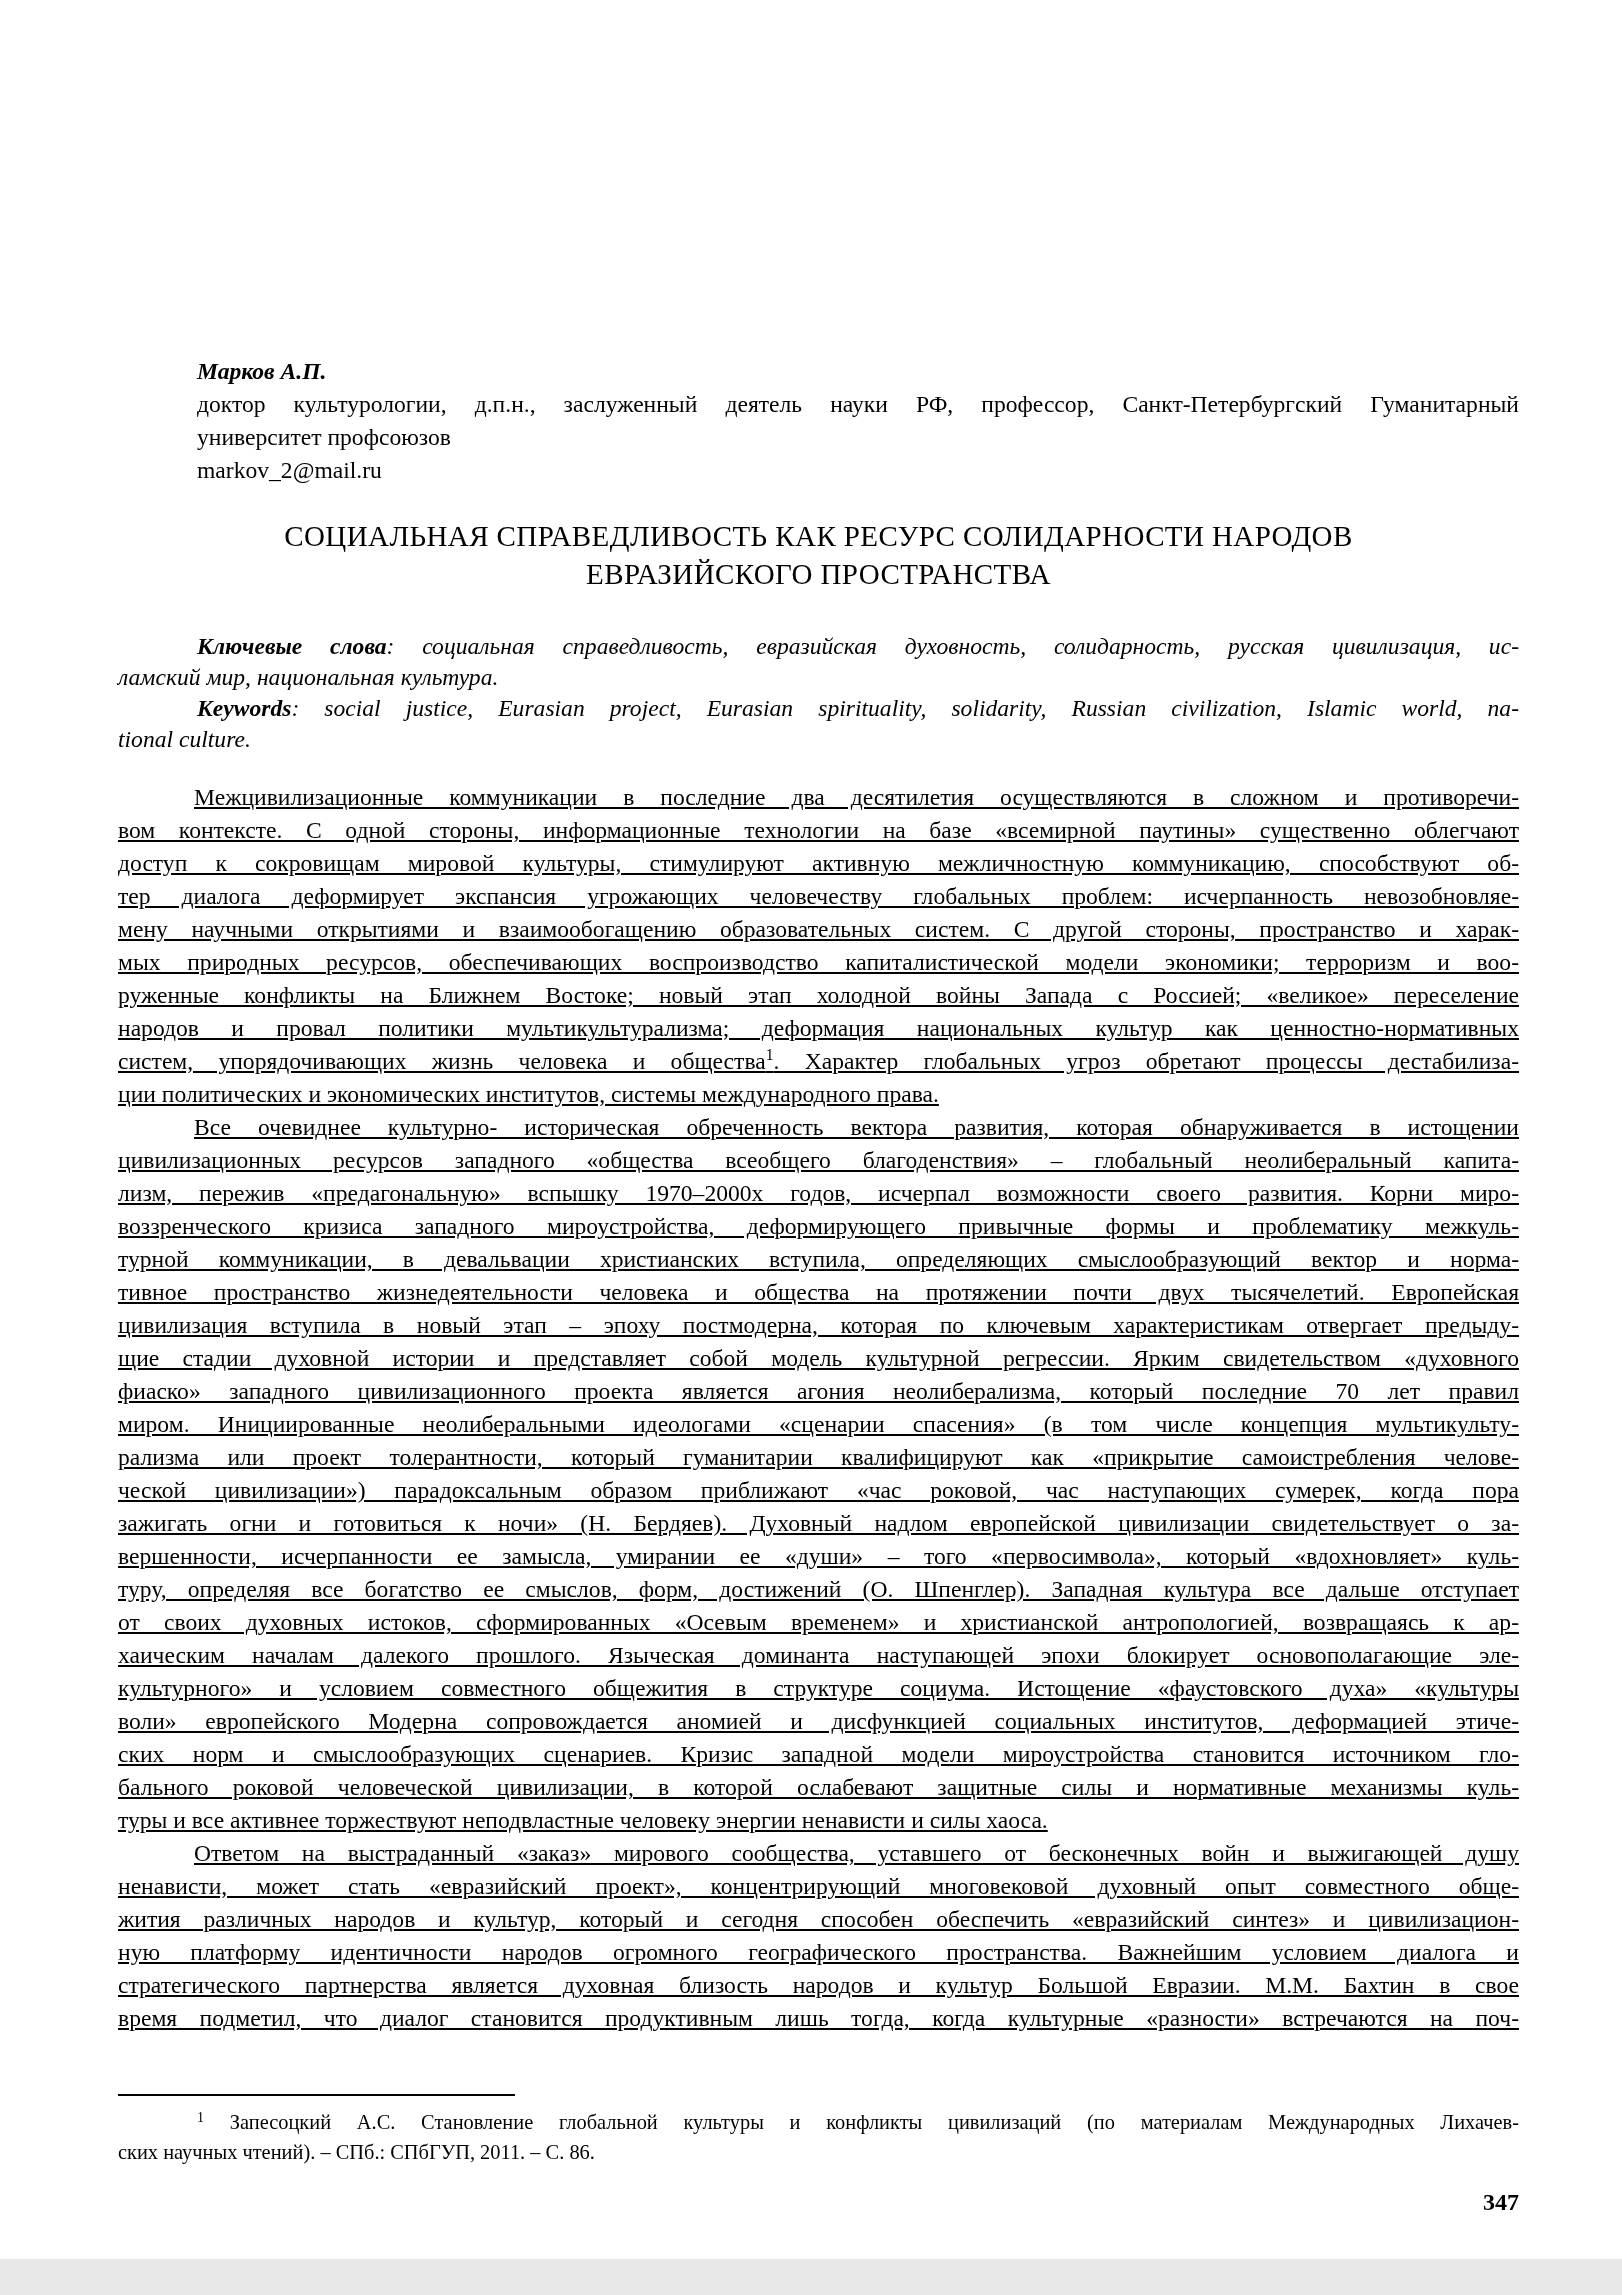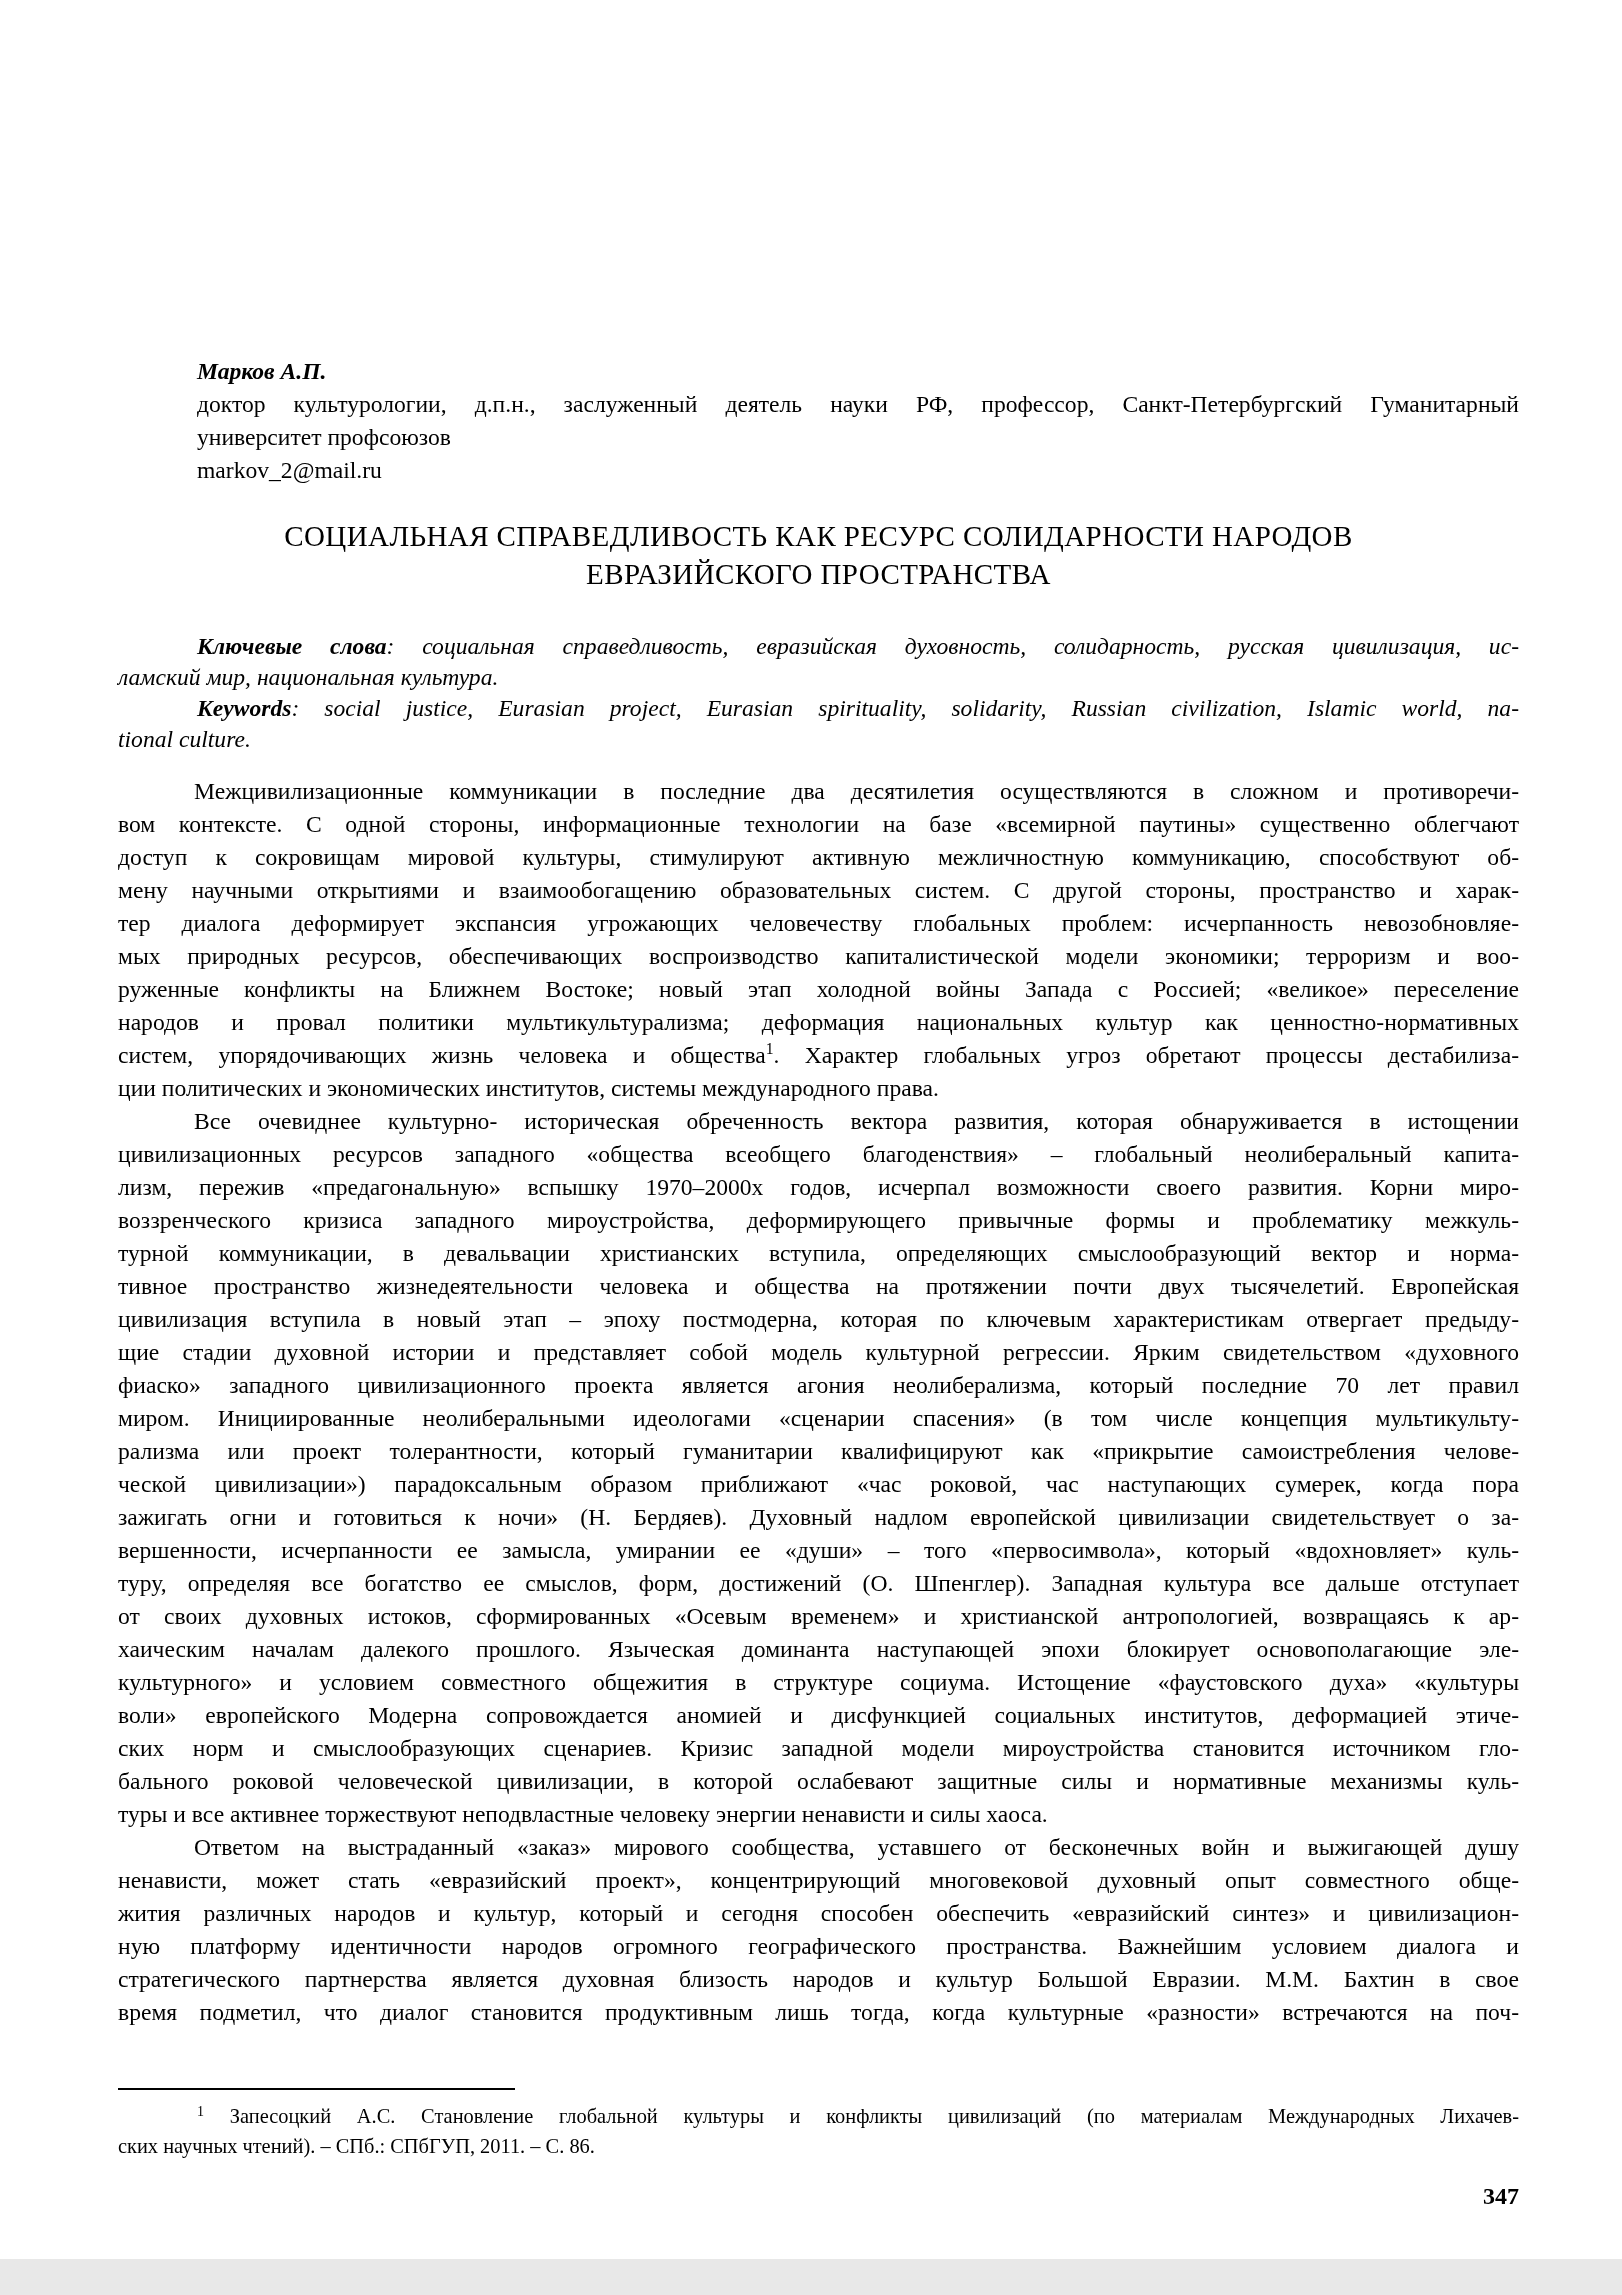--- a/index.html
+++ b/index.html
@@ -44,21 +44,21 @@
     text-justify: inter-word;
   }
   .tlast { text-align-last: left; }
 
   
   .kw-block { margin-top: 38px; font-size: 23.6px; line-height: 31px; font-style: italic; }
   .kw-label { font-weight: bold; }
   .kw-first { text-indent: 79px; }
 
   
-  .body-text { margin-top: 20px; font-size: 23.6px; line-height: 33px; }
+  .body-text { margin-top: 26px; font-size: 23.6px; line-height: 33px; text-decoration: underline; }
   .para > .lines:first-child > .tline:first-child { text-indent: 76px; }
   .fnref {
     font-size: 15.7px;
     line-height: 0;
     vertical-align: baseline;
     position: relative;
     top: -8.6px;
   }
 
   
@@ -114,22 +114,22 @@
       <div class="tline tlast">tional culture.</div>
     </div>
 
     <div class="body-text">
 
       <div class="para">
         <div class="lines">
             <div class="tline">Межцивилизационные коммуникации в последние два десятилетия осуществляются в сложном и противоречи-</div>
             <div class="tline">вом контексте. С одной стороны, информационные технологии на базе «всемирной паутины» существенно облегчают</div>
             <div class="tline">доступ к сокровищам мировой культуры, стимулируют активную межличностную коммуникацию, способствуют об-</div>
+            <div class="tline">тер диалога деформирует экспансия угрожающих человечеству глобальных проблем: исчерпанность невозобновляе-</div>
             <div class="tline">мену научными открытиями и взаимообогащению образовательных систем. С другой стороны, пространство и харак-</div>
-            <div class="tline">тер диалога деформирует экспансия угрожающих человечеству глобальных проблем: исчерпанность невозобновляе-</div>
             <div class="tline">мых природных ресурсов, обеспечивающих воспроизводство капиталистической модели экономики; терроризм и воо-</div>
             <div class="tline">руженные конфликты на Ближнем Востоке; новый этап холодной войны Запада с Россией; «великое» переселение</div>
             <div class="tline">народов и провал политики мультикультурализма; деформация национальных культур как ценностно-нормативных</div>
           </div>
         <div class="tline"><span>систем, упорядочивающих жизнь человека и общества</span><sup class="fnref">1</sup><span>. Характер глобальных угроз обретают процессы дестабилиза-</span></div>
         <div class="tline tlast">ции политических и экономических институтов, системы международного права.</div>
       </div>
 
       <div class="para">
         <div class="lines">

